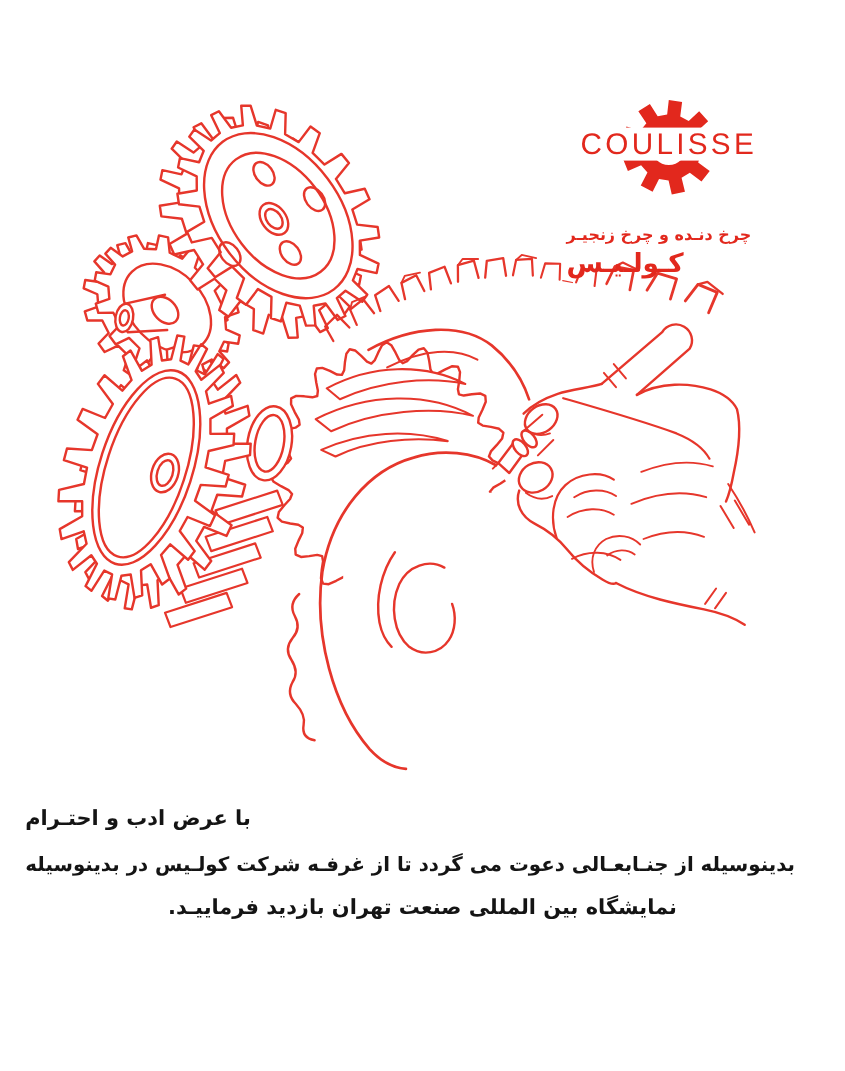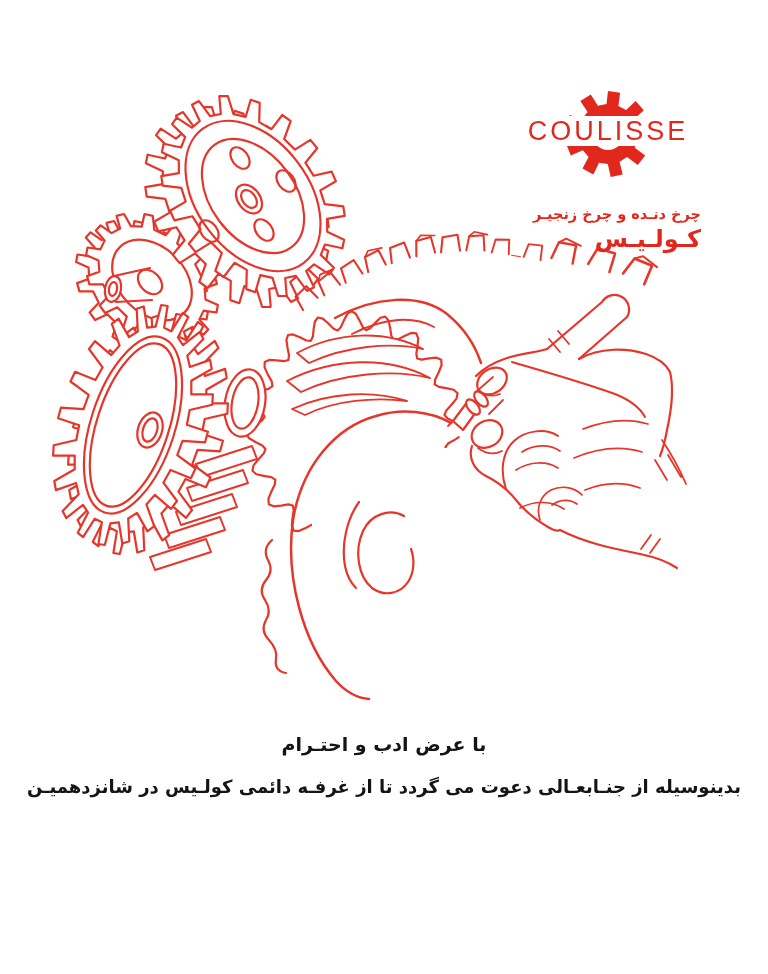--- a/index.html
+++ b/index.html
@@ -3,35 +3,35 @@
 <meta charset="utf-8">
 <style>
   :root{ --red:#e6362b; --brand:#e2281d; --ink:#141414; --bg:#ffffff; }
   *{margin:0;padding:0;box-sizing:border-box;}
   html,body{width:768px;height:974px;overflow:hidden;background:var(--bg);}
   .page{position:relative;width:768px;height:974px;background:var(--bg);
         font-family:"DejaVu Sans",sans-serif;}
   .art{position:absolute;left:0;top:0;width:768px;height:730px;}
   .art svg{display:block;width:768px;height:730px;}
   
-  .logo{position:absolute;left:515px;top:84px;width:186px;text-align:right;}
+  .logo{position:absolute;left:515px;top:84px;width:186px;text-align:left;}
   .logo-gear{display:block;margin:0 auto;width:100px;height:100px;}
   .logo-band{position:absolute;left:-14px;right:-14px;top:32px;height:30px;
              background:var(--bg);display:flex;align-items:center;justify-content:center;}
   .logo-latin{font-family:"Liberation Sans","DejaVu Sans",sans-serif;
               font-size:27px;letter-spacing:3px;color:var(--brand);font-weight:400;
               white-space:nowrap;}
   .logo-tagline{margin-top:22px;direction:rtl;color:var(--brand);font-weight:bold;
                 font-size:14.5px;white-space:nowrap;}
   .logo-fa{margin-top:3px;direction:rtl;color:var(--brand);font-weight:bold;
            font-size:24px;}
   
   .invite{position:absolute;left:23px;right:23px;top:729px;direction:rtl;
           color:var(--ink);font-weight:bold;}
-  .line{line-height:30px;white-space:nowrap;text-align:center;}
+  .line{line-height:30px;white-space:nowrap;text-align:left;}
   .salutation{font-size:19px;margin-bottom:13px;}
   .body1{font-size:18px;margin-bottom:8px;}
   .body2{font-size:19px;text-align:center;margin-bottom:14px;}
   .venue{font-size:18.5px;margin-bottom:12px;}
   .last{display:flex;justify-content:space-between;font-size:18.5px;line-height:30px;}
   .last span{white-space:nowrap;}
 </style>
 </head>
 <body>
 
@@ -212,17 +212,18 @@
     </svg>
     <div class="logo-band">
       <span class="logo-latin">COULISSE</span>
     </div>
     <div class="logo-tagline">چرخ دنـده و چرخ زنجیـر</div>
     <div class="logo-fa">کـولـیـس</div>
   </div>
 
   <div class="invite">
     <div class="line salutation">با عرض ادب و احتـرام</div>
-    <div class="line body1">بدینوسیله از جنـابعـالی دعوت می گردد تا از غرفـه دائمی کولـیس در شانزدهمیـن</div>
+    <div class="line body1">بدینوسیله از جنـابعـالی دعوت می گردد تا از غرفـه شرکت کولـیس در بدینوسیله</div>
+    <div class="line body2">نمایشگاه بین المللی صنعت تهران بازدید فرماییـد.</div>
     <div class="last">
     </div>
   </div>
 </div>
 
 </body></html>

